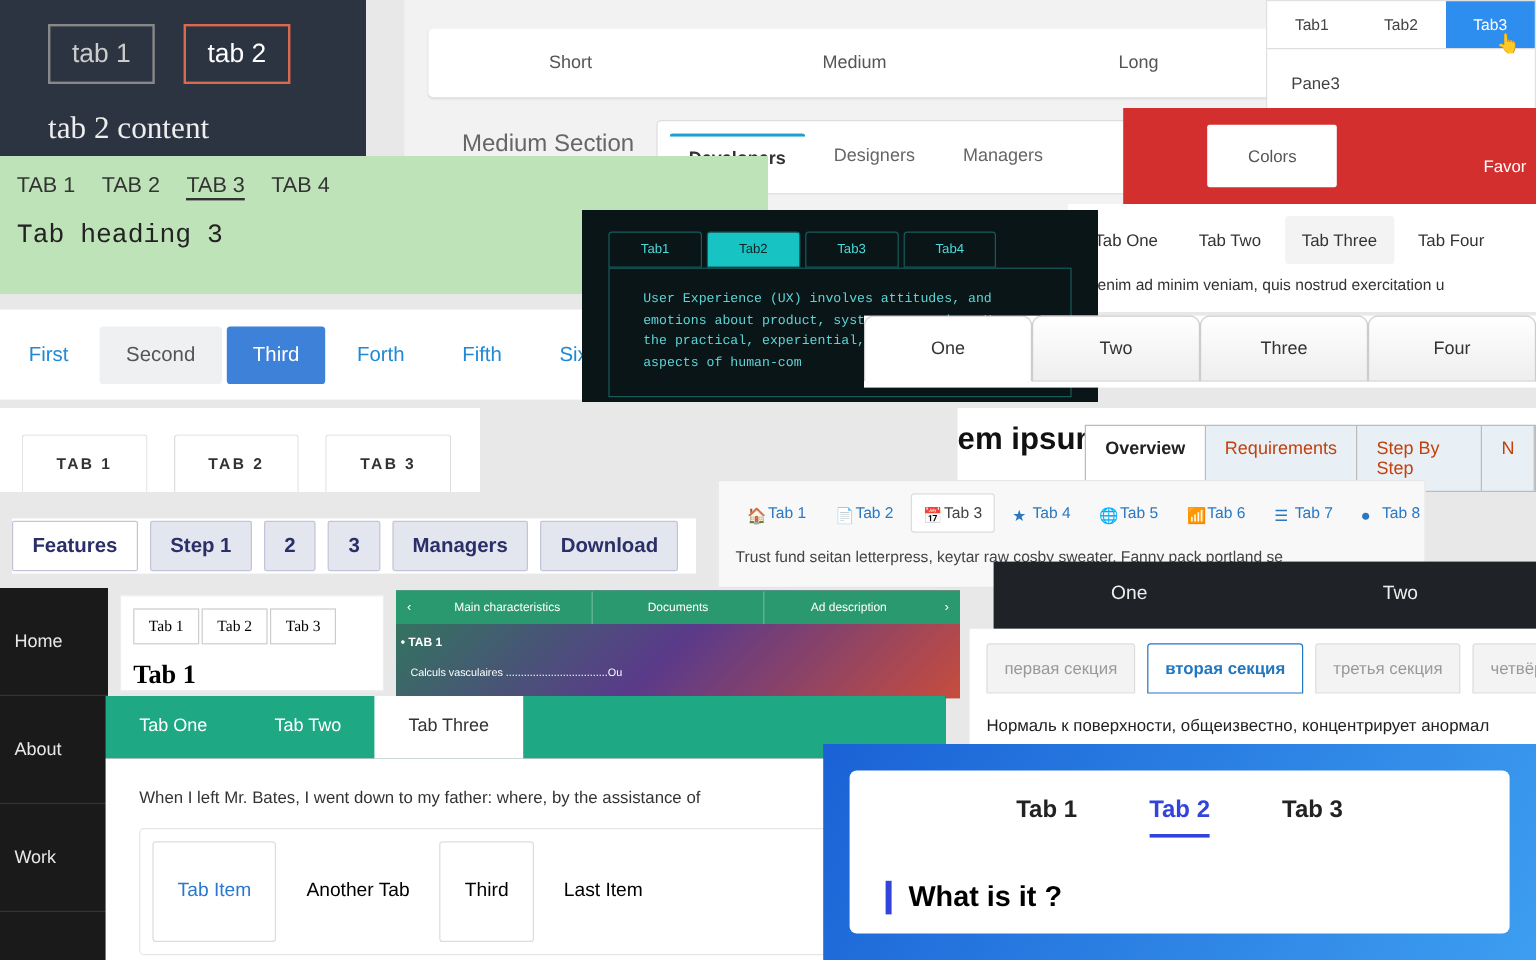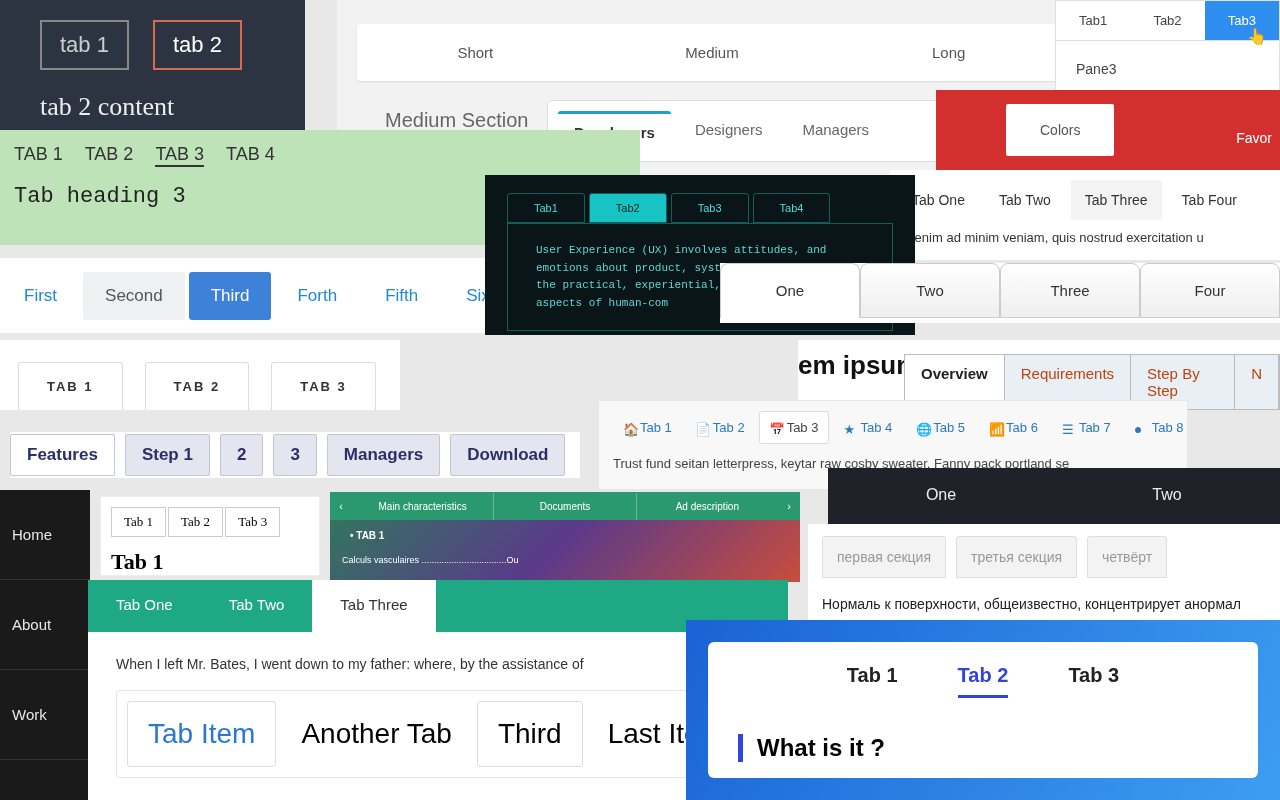--- a/index.html
+++ b/index.html
@@ -93,21 +93,21 @@
   
   .p13 { position: absolute; left: 828px; top: 468px; width: 452px; height: 56px; background: #1f2226; display: flex; }
   .p13-tab { flex: 1; text-align: center; color: #eee; padding: 18px 0; font-size: 16px; }
 
   
   .p14 { position: absolute; left: 330px; top: 492px; width: 470px; height: 90px; background: linear-gradient(135deg,#2f7a5a,#5a3a8a,#c74d3d); }
   .p14-top { display: flex; background: #2b9970; height: 28px; align-items: center; position: relative; }
   .p14-arrow { width: 22px; text-align: center; color: #fff; font-size: 11px; }
   .p14-tab { flex: 1; text-align: center; color: #fff; font-size: 10px; padding: 8px 0; }
   .p14-tab.div { border-left: 1px solid rgba(255,255,255,0.3); }
-  .p14-sub { color: #fff; font-size: 10px; padding: 10px 20px; font-weight: bold; }
+  .p14-sub { color: #fff; font-size: 10px; padding: 10px 4px; font-weight: bold; }
   .p14-line { color: #fff; font-size: 9px; padding: 4px 12px; }
 
   
   .p15 { position: absolute; left: 0; top: 490px; width: 90px; height: 310px; background: #1a1a1a; }
   .p15-item { color: #e8e8e8; padding: 36px 12px; font-size: 15px; border-bottom: 1px solid #333; position: relative; }
   .p15-item.active::after { content: ''; position: absolute; right: -8px; top: 50%; transform: translateY(-50%); border: 8px solid transparent; border-left-color: #1a1a1a; }
 
   
   .p16 { position: absolute; left: 100px; top: 496px; width: 220px; height: 80px; background: #fff; border: 1px solid #eee; padding: 10px; }
   .p16-tabs { display: flex; gap: 2px; }
@@ -122,21 +122,21 @@
   .p17-text { margin-top: 18px; font-size: 14px; color: #222; white-space: nowrap; overflow: hidden; }
 
   
   .p18 { position: absolute; left: 88px; top: 580px; width: 700px; height: 220px; background: #243447; }
   .p18-headrow { display: flex; background: #1fa884; height: 52px; }
   .p18-tab { padding: 16px 28px; color: #fff; font-size: 15px; }
   .p18-tab.active { background: #fff; color: #333; }
   .p18-body { background: #fff; margin: 0; padding: 24px 28px; }
   .p18-text { font-size: 14px; color: #333; margin-bottom: 18px; }
   .p18-inner { display: flex; gap: 4px; border: 1px solid #e5e5e5; padding: 10px; border-radius: 4px; }
-  .p18-it { padding: 16px 20px; font-size: 28px; border: 1px solid transparent; border-radius: 3px; }
+  .p18-it { padding: 32px 20px; font-size: 16px; border: 1px solid transparent; border-radius: 3px; }
   .p18-it.sel { color: #2a78d0; border: 1px solid #ddd; }
 
   
   .p19 { position: absolute; left: 686px; top: 620px; width: 594px; height: 180px; background: linear-gradient(120deg,#1a62d6,#3d9ef0); padding: 22px; }
   .p19-card { background: #fff; border-radius: 6px; padding: 22px 30px; height: 100%; }
   .p19-tabs { display: flex; gap: 60px; justify-content: center; }
   .p19-tab { font-size: 20px; color: #222; padding-bottom: 8px; font-weight: bold; }
   .p19-tab.active { color: #3344dd; border-bottom: 3px solid #3344dd; }
   .p19-h { margin-top: 36px; font-size: 24px; font-weight: bold; border-left: 5px solid #3344dd; padding-left: 14px; }
 </style>
@@ -320,20 +320,21 @@
     <div class="p16-tab">Tab 1</div>
     <div class="p16-tab">Tab 2</div>
     <div class="p16-tab">Tab 3</div>
   </div>
   <div class="p16-h">Tab 1</div>
 </div>
 
 <div class="p17">
   <div class="p17-tabs">
     <div class="p17-tab">первая секция</div>
+    <div class="p17-tab active">вторая секция</div>
     <div class="p17-tab">третья секция</div>
     <div class="p17-tab">четвёрт</div>
   </div>
   <div class="p17-text">Нормаль к поверхности, общеизвестно, концентрирует анормал</div>
 </div>
 
 <div class="p18">
   <div class="p18-headrow">
     <div class="p18-tab">Tab One</div>
     <div class="p18-tab">Tab Two</div>

